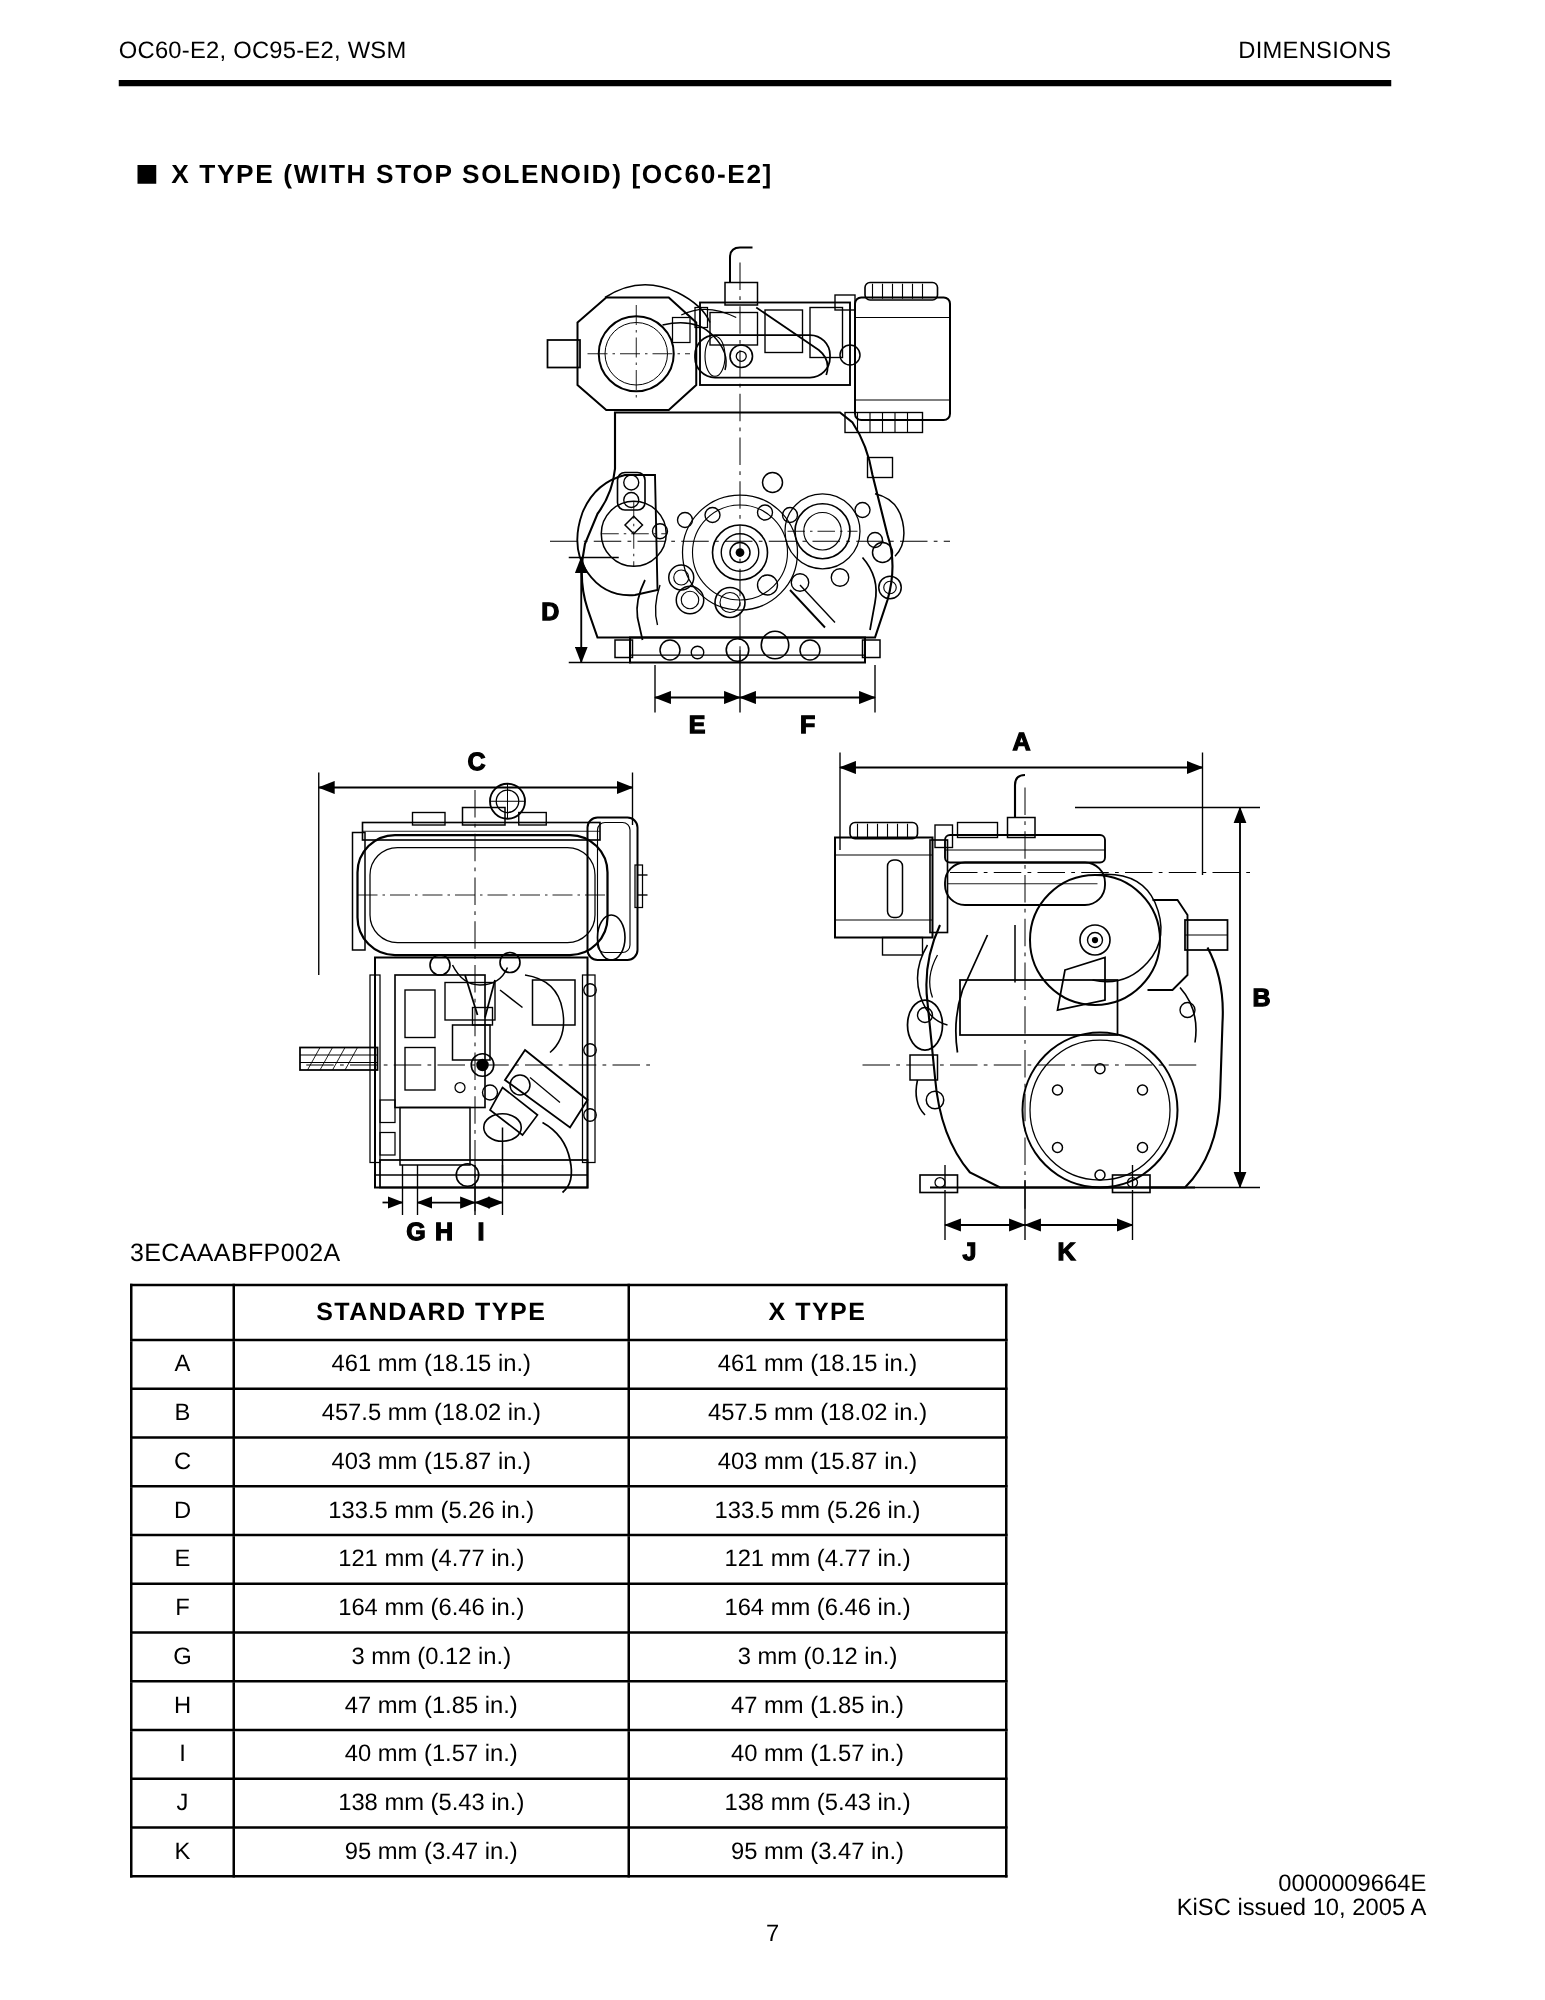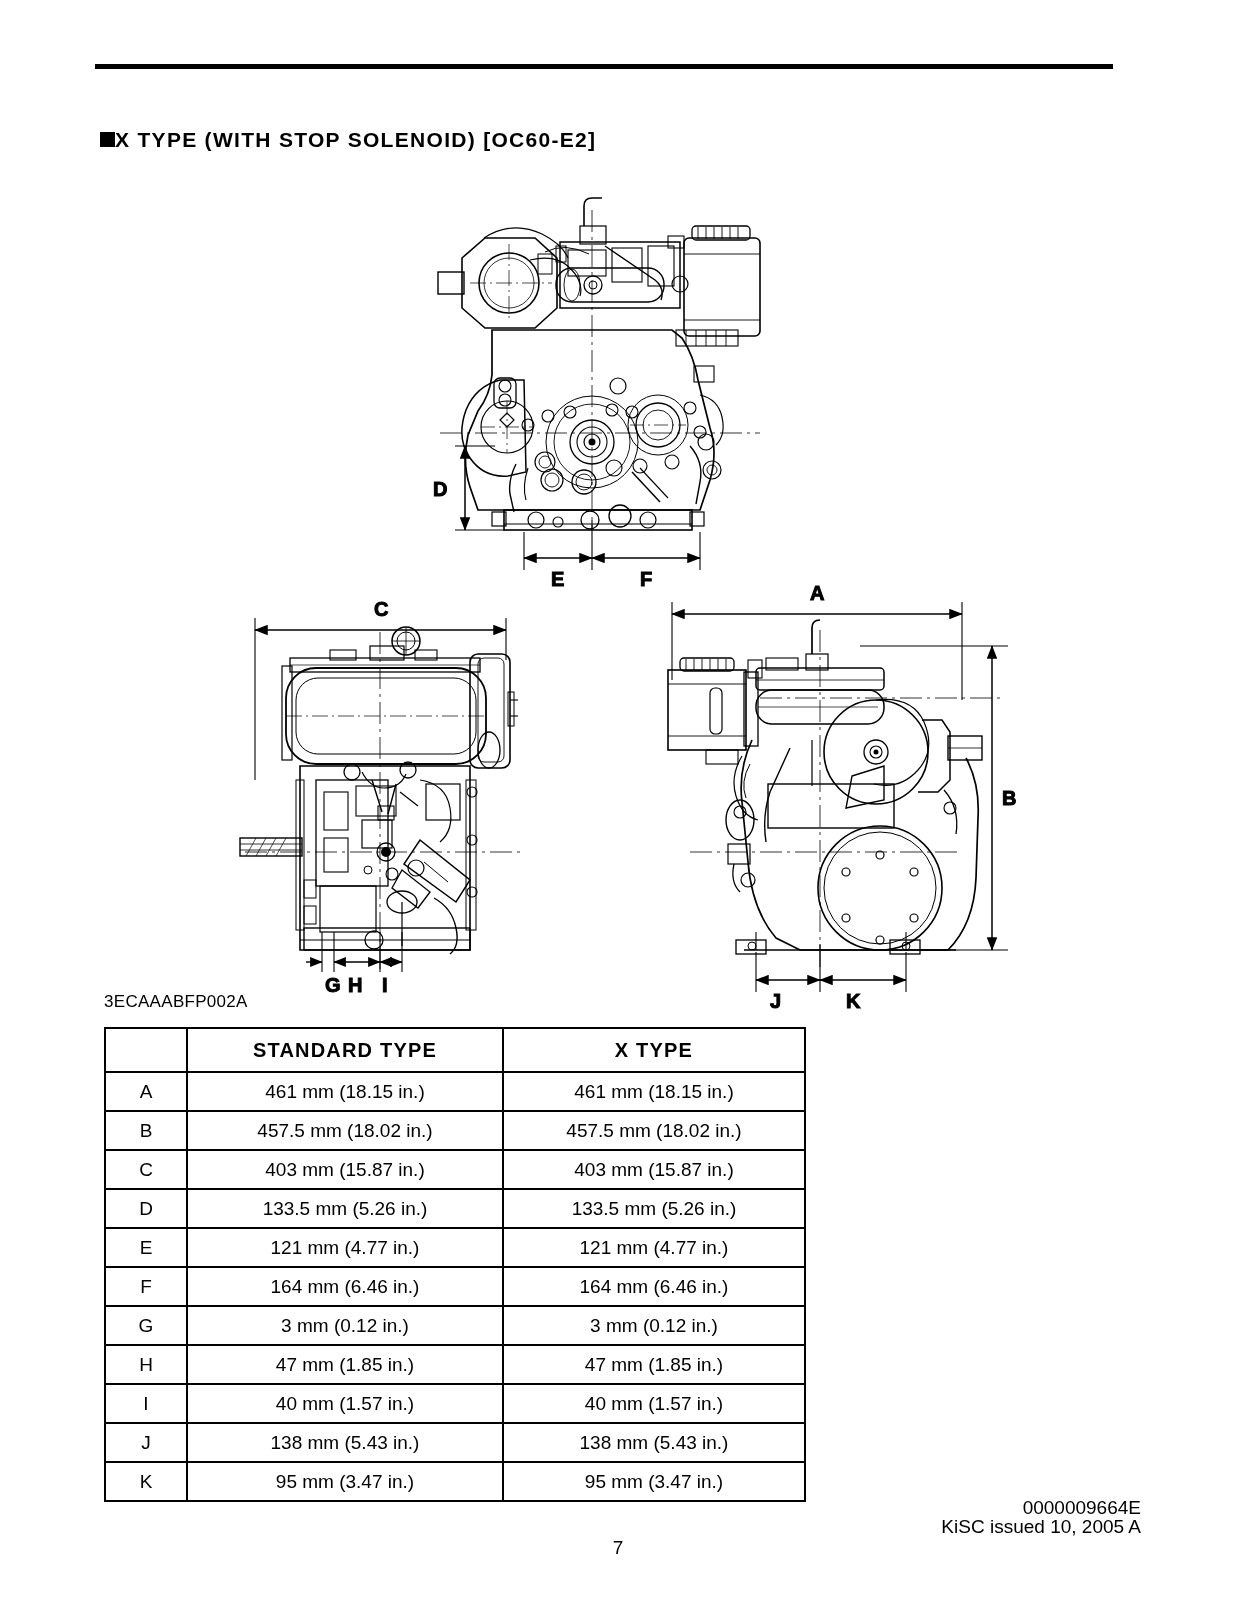--- a/index.html
+++ b/index.html
@@ -40,24 +40,25 @@
     left: 95px;
     top: 64px;
     width: 1018px;
     height: 5px;
     background: #000000;
   }
 
   
   .section-heading {
     position: absolute;
-    left: 100px;
+    left: 110px;
     top: 128px;
     display: flex;
     align-items: center;
+    gap: 12px;
     font-size: 21px;
     font-weight: bold;
     letter-spacing: 1.3px;
     white-space: nowrap;
   }
   .bullet-square {
     display: inline-block;
     width: 15px;
     height: 15px;
     background: #000000;
@@ -77,21 +78,21 @@
   .dim-label {
     font-family: "Liberation Sans", sans-serif;
     font-size: 20px;
     font-weight: bold;
     fill: #000000;
   }
   .dwg-code {
     position: absolute;
     left: 104px;
     top: 992px;
-    font-size: 17px;
+    font-size: 20px;
     letter-spacing: 0.3px;
     white-space: nowrap;
   }
 
   
   .dim-table {
     position: absolute;
     left: 104px;
     top: 1027px;
     width: 694px;
@@ -134,20 +135,24 @@
     width: 1236px;
     text-align: center;
     font-size: 19px;
   }
 </style>
 </head>
 <body>
 
 <div class="page">
 
+  <div class="page-header">
+    <span class="header-left">OC60-E2, OC95-E2,  WSM</span>
+    <span class="header-right">DIMENSIONS</span>
+  </div>
   <div class="header-rule"></div>
 
   <div class="section-heading">
     <span class="bullet-square"></span>
     <span>X  TYPE  (WITH  STOP  SOLENOID)  [OC60-E2]</span>
   </div>
 
   <div class="drawing-area">
     <svg width="1236" height="840" viewBox="0 0 1236 840" xmlns="http://www.w3.org/2000/svg">
       <defs>

